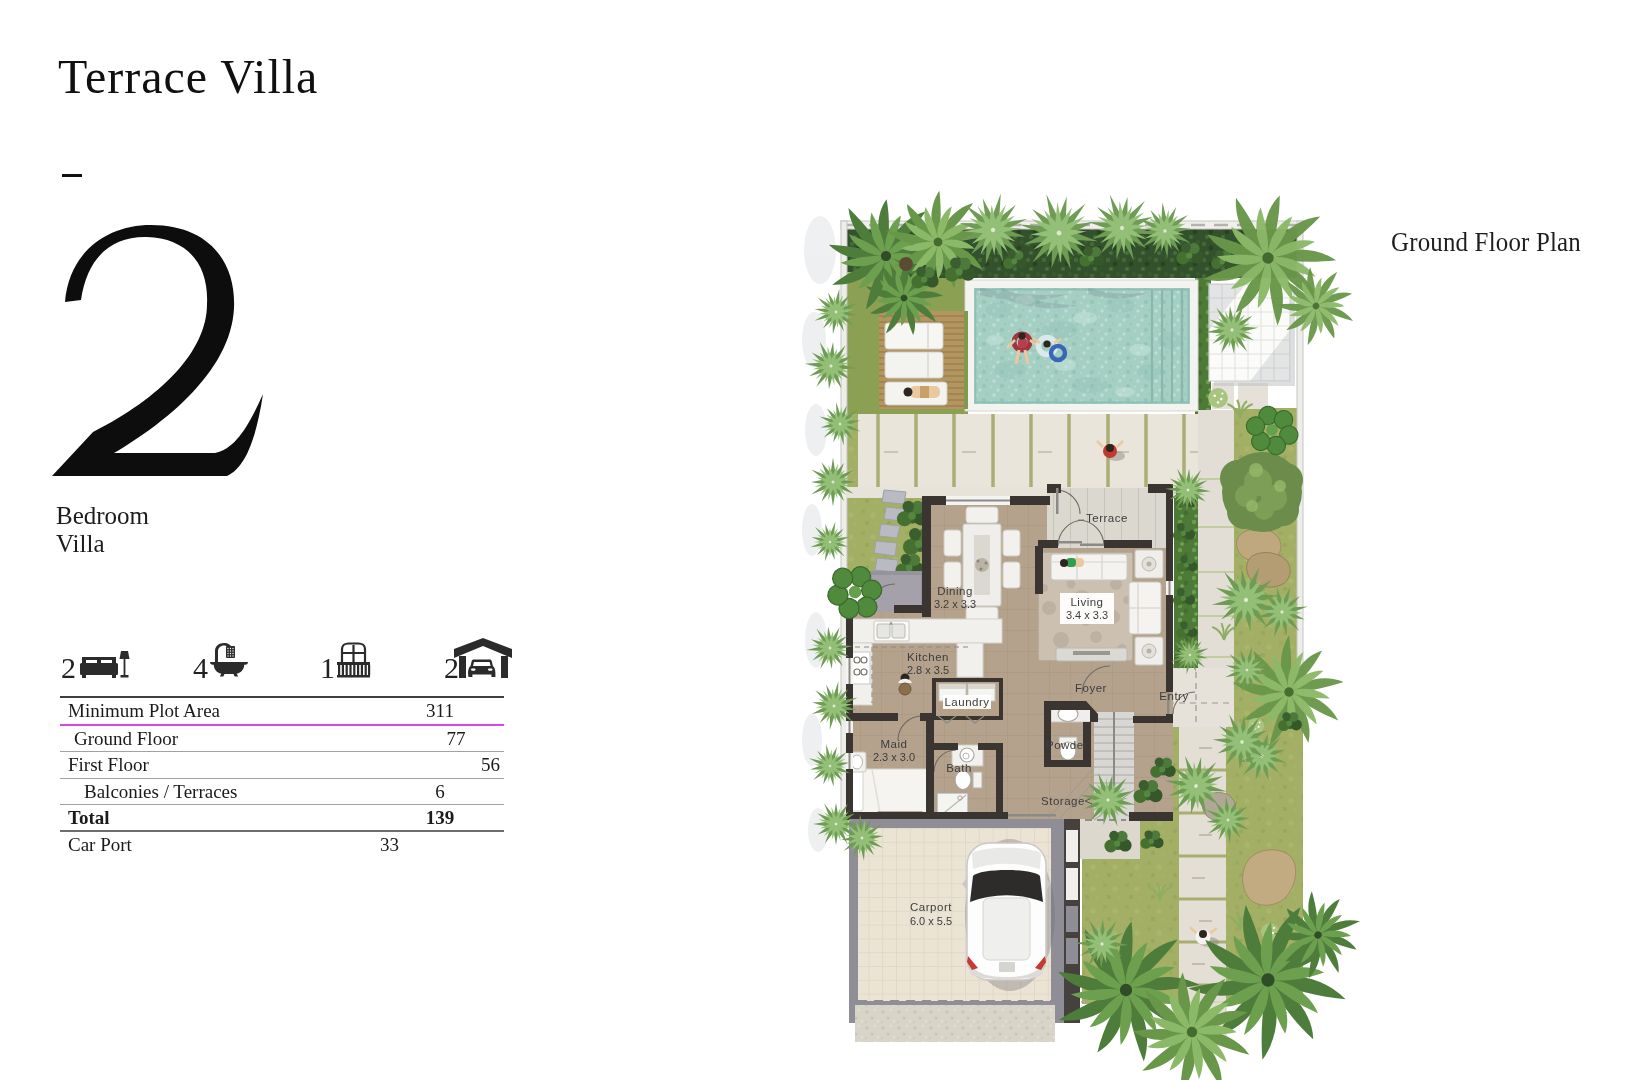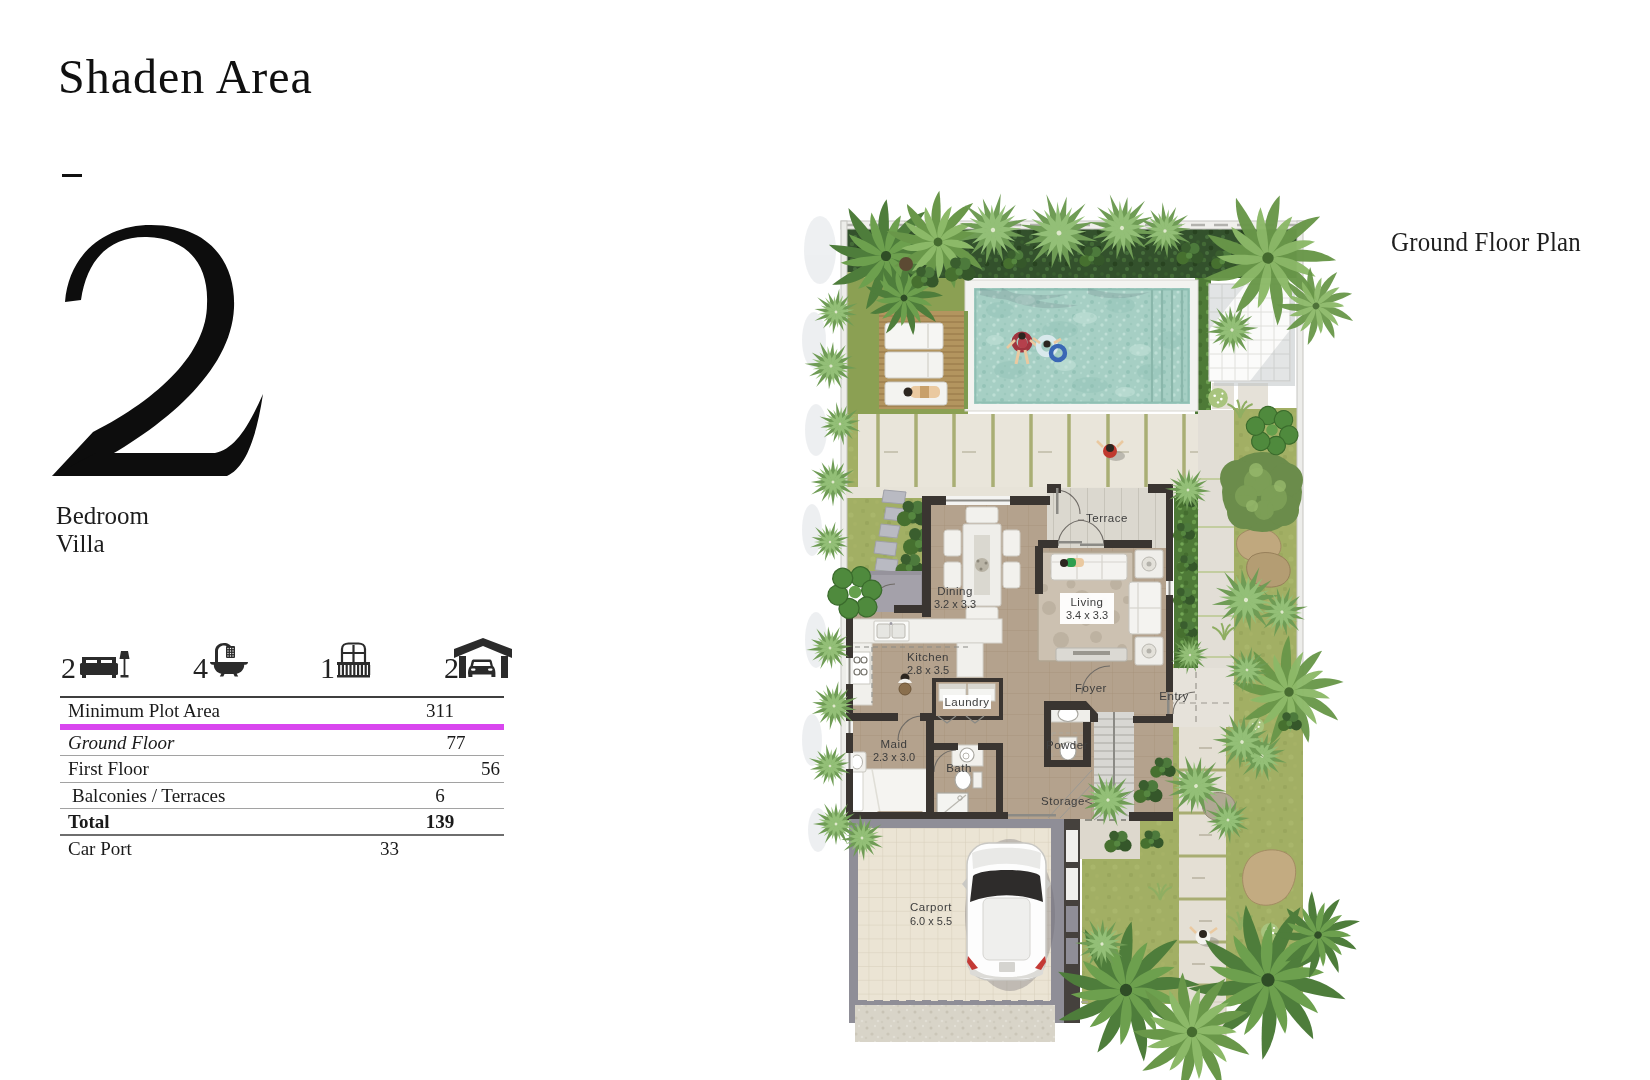--- a/index.html
+++ b/index.html
@@ -4,21 +4,21 @@
 <style>
   html,body{margin:0;padding:0;background:#ffffff;}
   #page{position:relative;width:1650px;height:1080px;background:#ffffff;overflow:hidden;
         font-family:"Liberation Serif", serif;color:#1a1a1a;}
   .abs{position:absolute;}
 </style>
 </head>
 <body>
 <div id="page">
 
-<div class="abs" style="left:58px;top:49px;font-size:48px;letter-spacing:1px;color:#101010;">Shaden Area</div>
+<div class="abs" style="left:58px;top:49px;font-size:48px;letter-spacing:1px;color:#101010;">Terrace Villa</div>
 
 <div class="abs" style="left:62px;top:174px;width:20px;height:3px;background:#101010;"></div>
 
 <svg class="abs" style="left:0;top:0;" width="300" height="500" viewBox="0 0 300 500">
 <g transform="translate(-5,0)">
 <path d="M 70 302
 C 74 252, 112 225, 156 225
 C 214 225, 241 262, 239 308
 C 236 372, 168 428, 96 466
 L 57 476
@@ -112,37 +112,37 @@
  <rect x="471" y="666.5" width="4.5" height="2.2" rx="1.1"></rect>
  <rect x="488" y="666.5" width="4.5" height="2.2" rx="1.1"></rect>
 </g>
 </svg>
 
 <div class="abs" style="left:60px;top:696px;width:444px;font-size:19px;">
 
   <div style="border-top:2px solid #3f3f3f;"></div>
 
 
-  <div style="position:relative;height:25.5px;line-height:25.5px;border-bottom:6px solid #d946ef;">
+  <div style="position:relative;height:25.5px;line-height:25.5px;border-bottom:2px solid #d946ef;">
     <span style="position:absolute;left:8px;">Minimum Plot Area</span>
     <span style="position:absolute;left:320px;width:120px;text-align:center;">311</span>
   </div>
 
   <div style="position:relative;height:25.5px;line-height:25.5px;border-bottom:1px solid #a2a2a2;">
-    <span style="position:absolute;left:8px;font-style:italic;">Ground Floor</span>
+    <span style="position:absolute;left:14px;">Ground Floor</span>
     <span style="position:absolute;left:336px;width:120px;text-align:center;">77</span>
   </div>
 
   <div style="position:relative;height:25.5px;line-height:25.5px;border-bottom:1px solid #a2a2a2;">
     <span style="position:absolute;left:8px;">First Floor</span>
     <span style="position:absolute;left:320px;width:120px;text-align:right;">56</span>
   </div>
 
   <div style="position:relative;height:25.5px;line-height:25.5px;border-bottom:1px solid #a2a2a2;">
-    <span style="position:absolute;left:12px;">Balconies / Terraces</span>
+    <span style="position:absolute;left:24px;">Balconies / Terraces</span>
     <span style="position:absolute;left:320px;width:120px;text-align:center;">6</span>
   </div>
 
   <div style="position:relative;height:25px;line-height:25px;border-bottom:2px solid #6e6e6e;">
     <span style="position:absolute;left:8px;font-weight:bold;">Total</span>
     <span style="position:absolute;left:320px;width:120px;text-align:center;font-weight:bold;">139</span>
   </div>
 
   <div style="position:relative;height:26px;line-height:26px;">
     <span style="position:absolute;left:8px;">Car Port</span>

